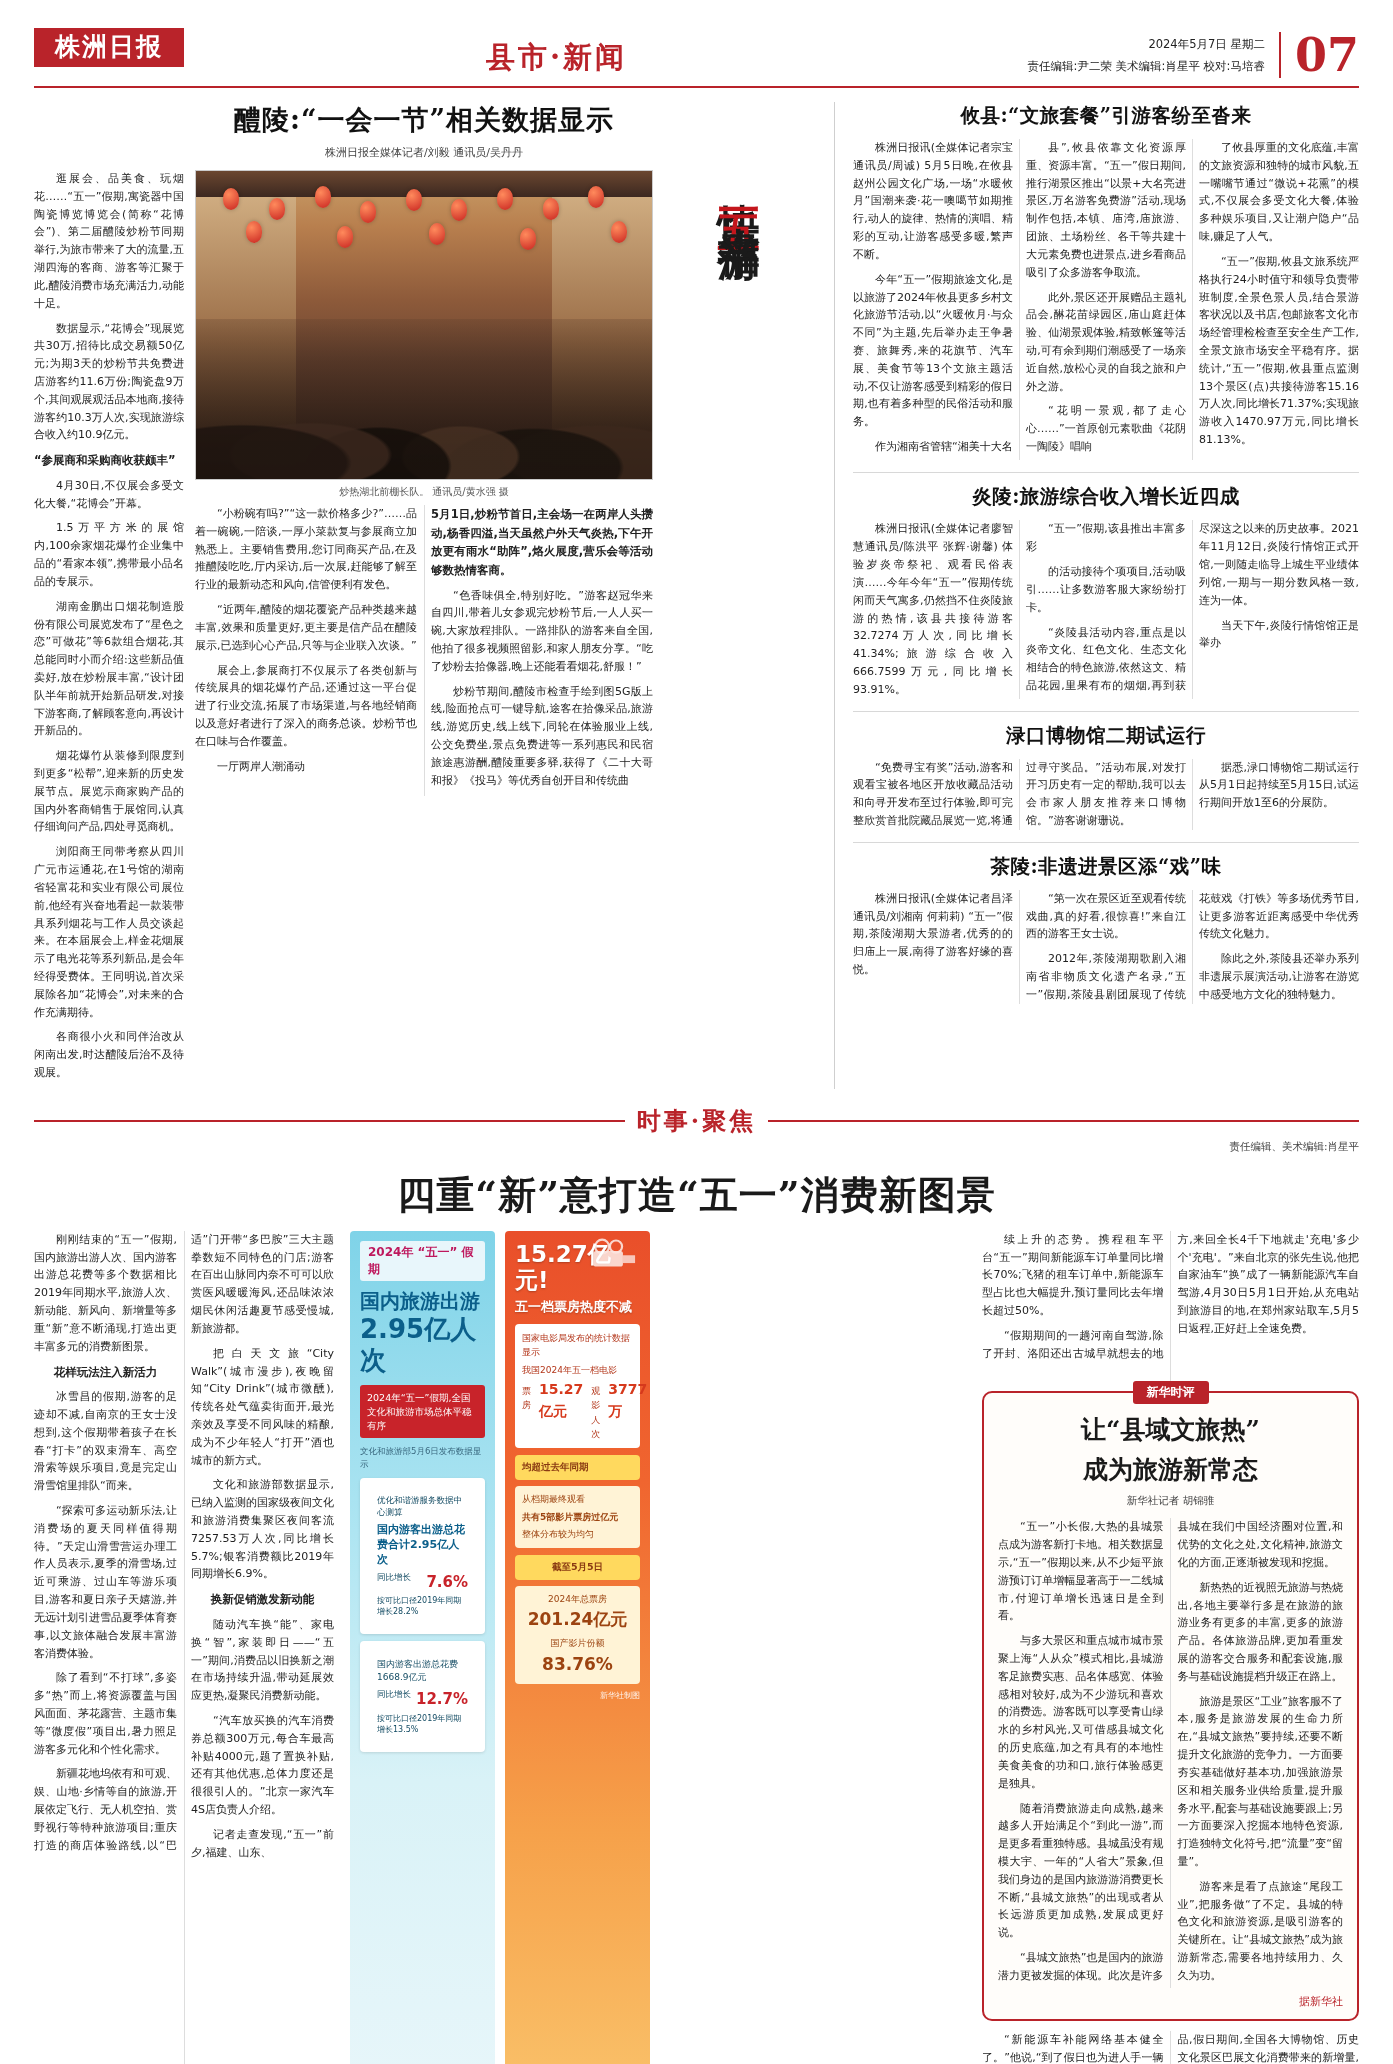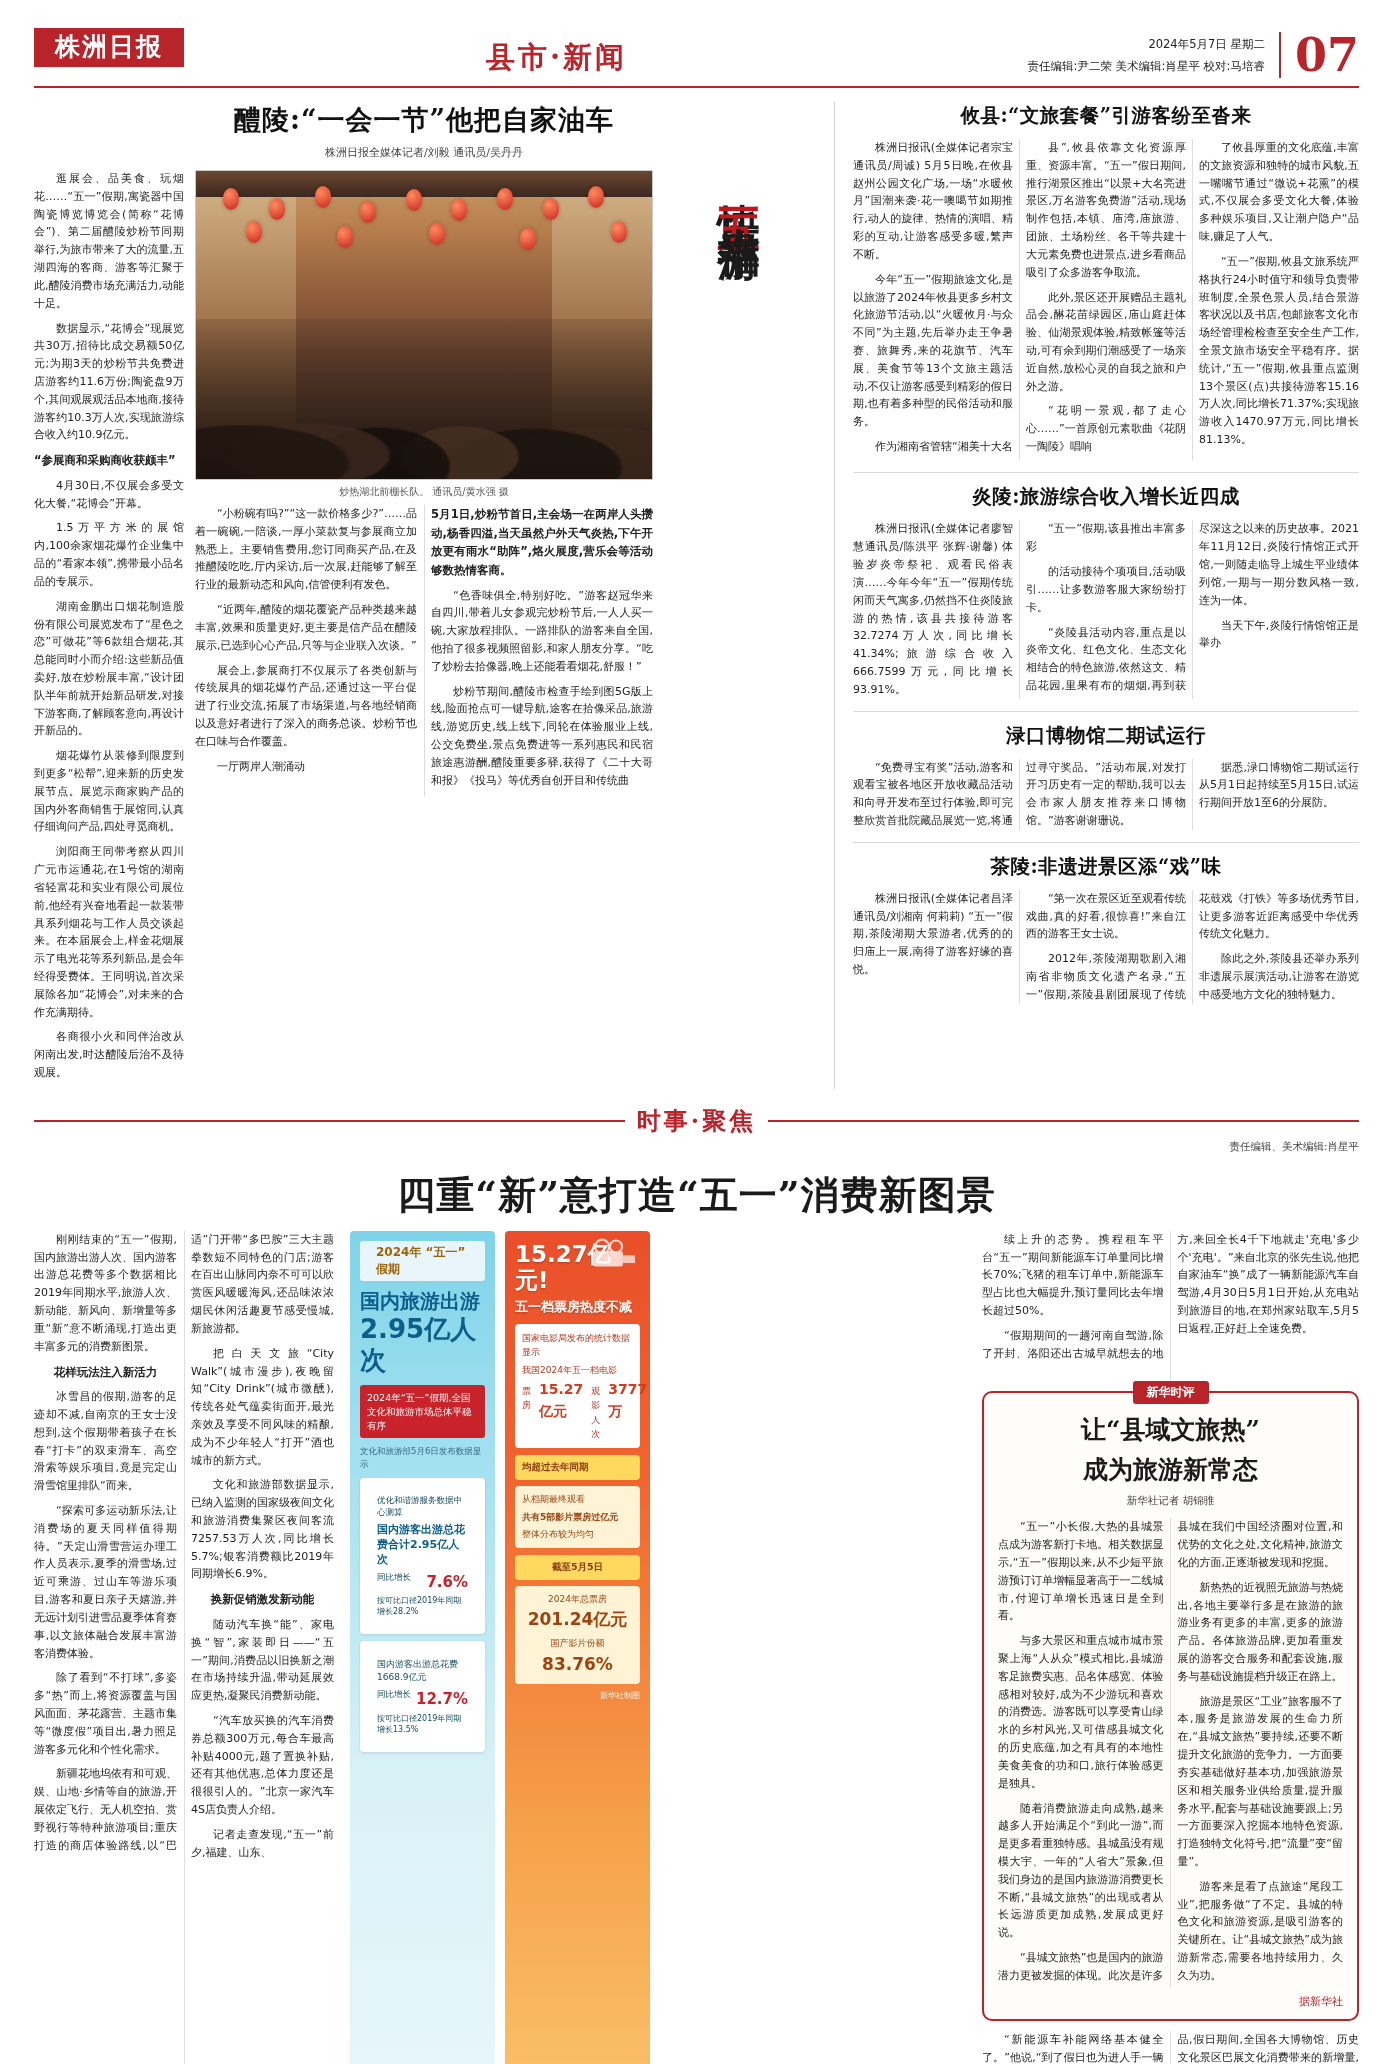--- a/index.html
+++ b/index.html
@@ -129,21 +129,21 @@
   .b-right { flex:1; }
 
   .graphic {
     flex:1; border-radius:4px; overflow:hidden; position:relative; color:#fff;
     font-size:11px;
   }
   .g1 {
     background:linear-gradient(180deg,#7fd3e8 0%,#aee5f2 30%,#d9f2f7 55%,#eef8fb 100%);
     color:#0c4a6e; padding:10px 10px 8px; 
   }
-  .g1 .tag { background:#e8f6fb; color:#a16207; font-size:12px; padding:3px 16px; border-radius:3px; display:inline-block; font-weight:bold;}
+  .g1 .tag { background:#e8f6fb; color:#be185d; font-size:12px; padding:3px 8px; border-radius:3px; display:inline-block; font-weight:bold;}
   .g1 .t1 { font-size:20px; font-weight:bold; color:#0b5f8a; margin-top:8px; line-height:1.25; }
   .g1 .t2 { font-size:26px; font-weight:bold; color:#0b5f8a; line-height:1.2; }
   .g1 .redbar { background:#c8232a; color:#fff; font-size:9.5px; padding:6px 7px; border-radius:3px; margin-top:9px; line-height:1.45;}
   .g1 .note { font-size:8.5px; color:#3b6a80; margin-top:7px; line-height:1.5;}
   .g1 .card { background:#fff; border-radius:4px; padding:17px; margin-top:7px; color:#134b63; box-shadow:0 1px 3px rgba(0,0,0,.12);}
   .g1 .card .hl { font-size:15px; font-weight:bold; color:#0b5f8a; }
   .g1 .pct { color:#c8232a; font-weight:bold; font-size:15px;}
   .g1 .kv { display:flex; justify-content:space-between; font-size:8.5px; margin-top:4px; line-height:1.5;}
 
   .g2 {
@@ -198,21 +198,21 @@
         <div>2024年5月7日  星期二</div>
         <div>责任编辑:尹二荣   美术编辑:肖星平   校对:马培睿</div>
       </div>
       <div class="pagenum">07</div>
     </div>
   </div>
 
   <div class="top-wrap">
 
     <div class="col-left">
-      <div class="headline1">醴陵:“一会一节”他把自家油车</div>
+      <div class="headline1">醴陵:“一会一节”相关数据显示</div>
       <div class="byline">株洲日报全媒体记者/刘毅  通讯员/吴丹丹</div>
 
       <div class="art1 mt10">
 
         <div class="c1 txtcol">
           <p>逛展会、品美食、玩烟花……“五一”假期,寓瓷器中国陶瓷博览博览会(简称“花博会”)、第二届醴陵炒粉节同期举行,为旅市带来了大的流量,五湖四海的客商、游客等汇聚于此,醴陵消费市场充满活力,动能十足。</p>
           <p>数据显示,“花博会”现展览共30万,招待比成交易额50亿元;为期3天的炒粉节共免费进店游客约11.6万份;陶瓷盘9万个,其间观展观活品本地商,接待游客约10.3万人次,实现旅游综合收入约10.9亿元。</p>
           <p class="subhead">“参展商和采购商收获颇丰”</p>
           <p>4月30日,不仅展会多受文化大餐,“花博会”开幕。</p>
           <p>1.5万平方米的展馆内,100余家烟花爆竹企业集中品的“看家本领”,携带最小品名品的专展示。</p>

